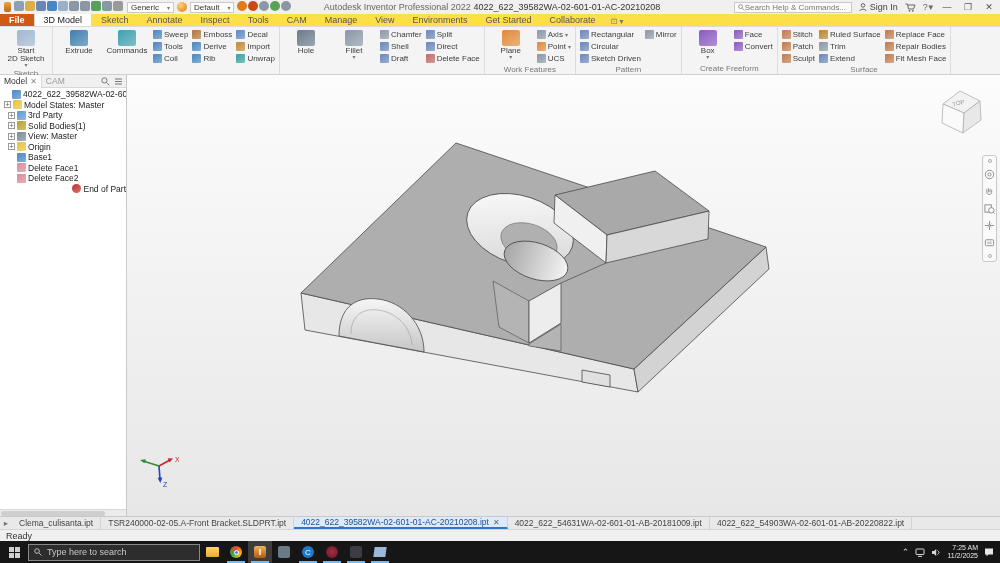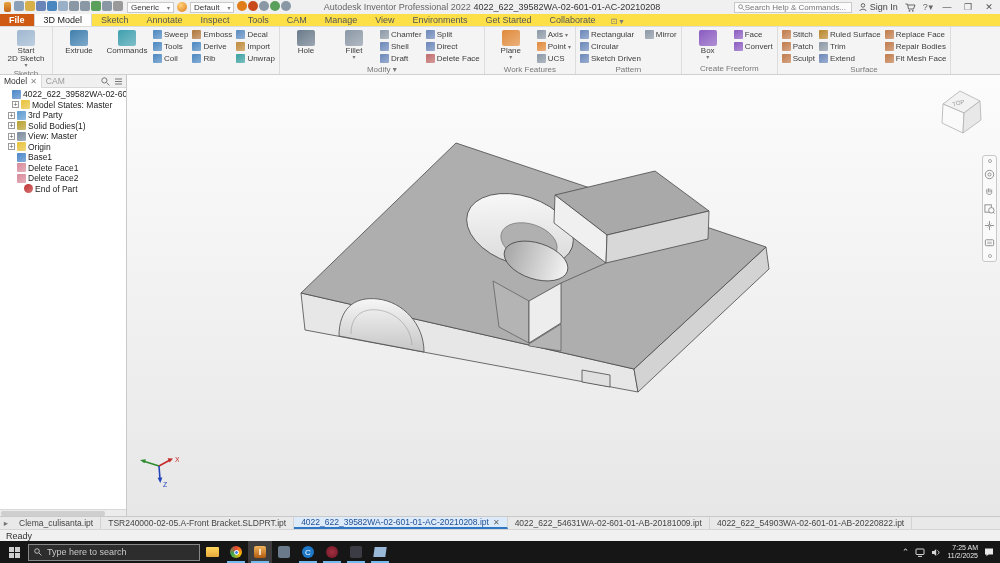--- a/index.html
+++ b/index.html
@@ -269,21 +269,20 @@
           <div class="sbtn">
             <span class="sico" style="background: linear-gradient(145deg, rgb(106, 134, 184), rgba(255, 255, 255, 0.333)), rgb(106, 134, 184);"></span>
             <span>Direct</span>
           </div>
           <div class="sbtn">
             <span class="sico" style="background: linear-gradient(145deg, rgb(192, 106, 106), rgba(255, 255, 255, 0.333)), rgb(192, 106, 106);"></span>
             <span>Delete Face</span>
           </div>
         </div>
       </div>
-      <div class="glabel">Modify ▾</div>
     </div>
     <div class="rgroup">
       <div class="rbody">
         <div class="bigbtn">
           <span class="bico" style="background: linear-gradient(145deg, rgb(224, 138, 58), rgba(255, 255, 255, 0.333)), rgb(224, 138, 58);"></span>
           <span class="blbl">Plane</span>
           <span class="bcar">▾</span>
         </div>
         <div class="scol">
           <div class="sbtn">
@@ -419,21 +418,21 @@
             <line x1="1" y1="7" x2="8" y2="7" stroke="#777"></line>
           </svg>
       </span>
     </div>
     <div id="tree">
         <div class="titem" style="">
           <span class="texp none"></span>
           <span class="tico" style="background: linear-gradient(145deg, rgb(74, 134, 200), rgba(255, 255, 255, 0.333)), rgb(74, 134, 200);"></span>
           <span>4022_622_39582WA-02-601-01-AC-20210208</span>
         </div>
-        <div class="titem" style="padding-left: 12px;">
+        <div class="titem" style="padding-left: 4px;">
           <span class="texp">+</span>
           <span class="tico" style="background: linear-gradient(145deg, rgb(232, 194, 58), rgba(255, 255, 255, 0.333)), rgb(232, 194, 58);"></span>
           <span>Model States: Master</span>
         </div>
         <div class="titem" style="padding-left: 8px;">
           <span class="texp">+</span>
           <span class="tico" style="background: linear-gradient(145deg, rgb(90, 154, 208), rgba(255, 255, 255, 0.333)), rgb(90, 154, 208);"></span>
           <span>3rd Party</span>
         </div>
         <div class="titem" style="padding-left: 8px;">
@@ -459,21 +458,21 @@
         <div class="titem" style="padding-left: 8px;">
           <span class="texp none"></span>
           <span class="tico" style="background: linear-gradient(145deg, rgb(216, 138, 154), rgba(255, 255, 255, 0.333)), rgb(216, 138, 154);"></span>
           <span>Delete Face1</span>
         </div>
         <div class="titem" style="padding-left: 8px;">
           <span class="texp none"></span>
           <span class="tico" style="background: linear-gradient(145deg, rgb(216, 138, 154), rgba(255, 255, 255, 0.333)), rgb(216, 138, 154);"></span>
           <span>Delete Face2</span>
         </div>
-        <div class="titem" style="padding-left: 15px;">
+        <div class="titem" style="padding-left: 24px; justify-content: flex-end;">
           <span class="texp none"></span>
           <span class="tico" style="background: linear-gradient(145deg, rgb(192, 48, 48), rgba(255, 255, 255, 0.333)), rgb(192, 48, 48); border-radius: 50%;"></span>
           <span>End of Part</span>
         </div>
       </div>
     <div id="bscroll">
         <div class="thumb"></div>
       </div>
   </div>
 

